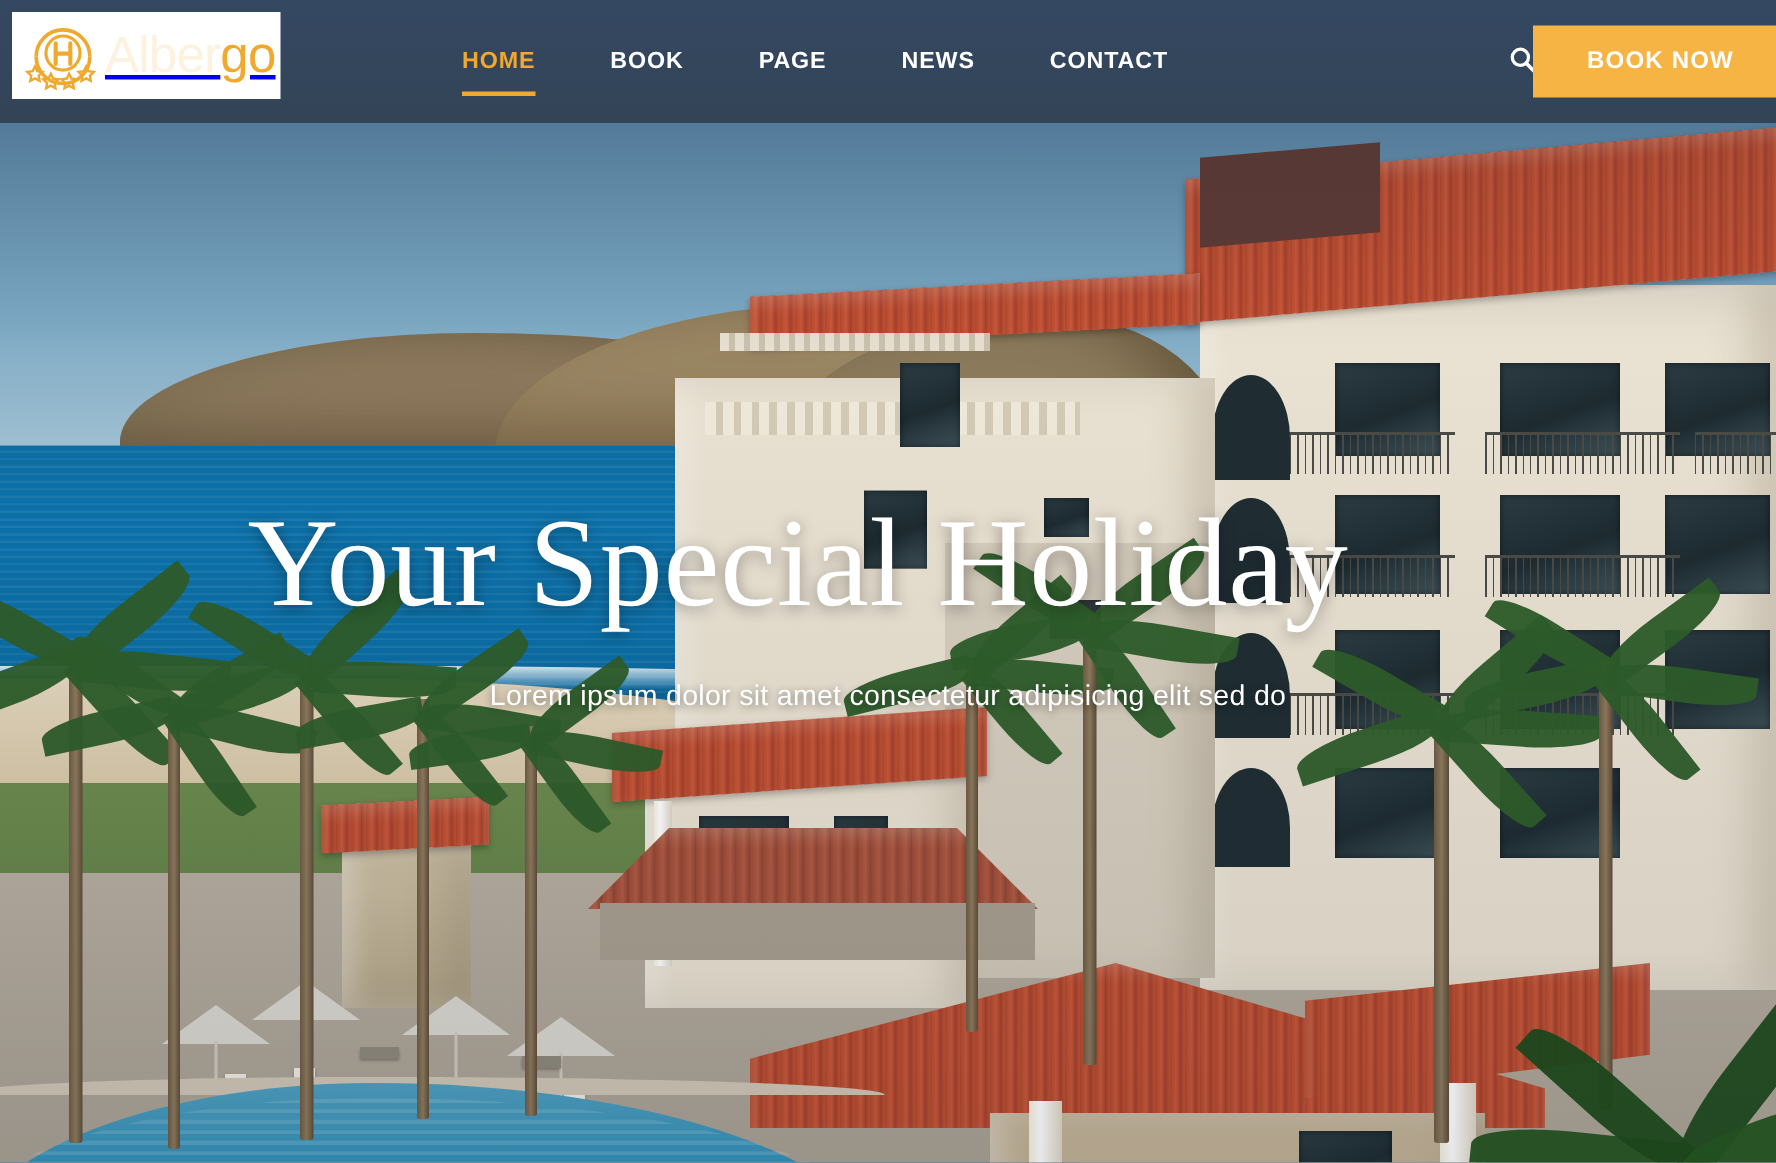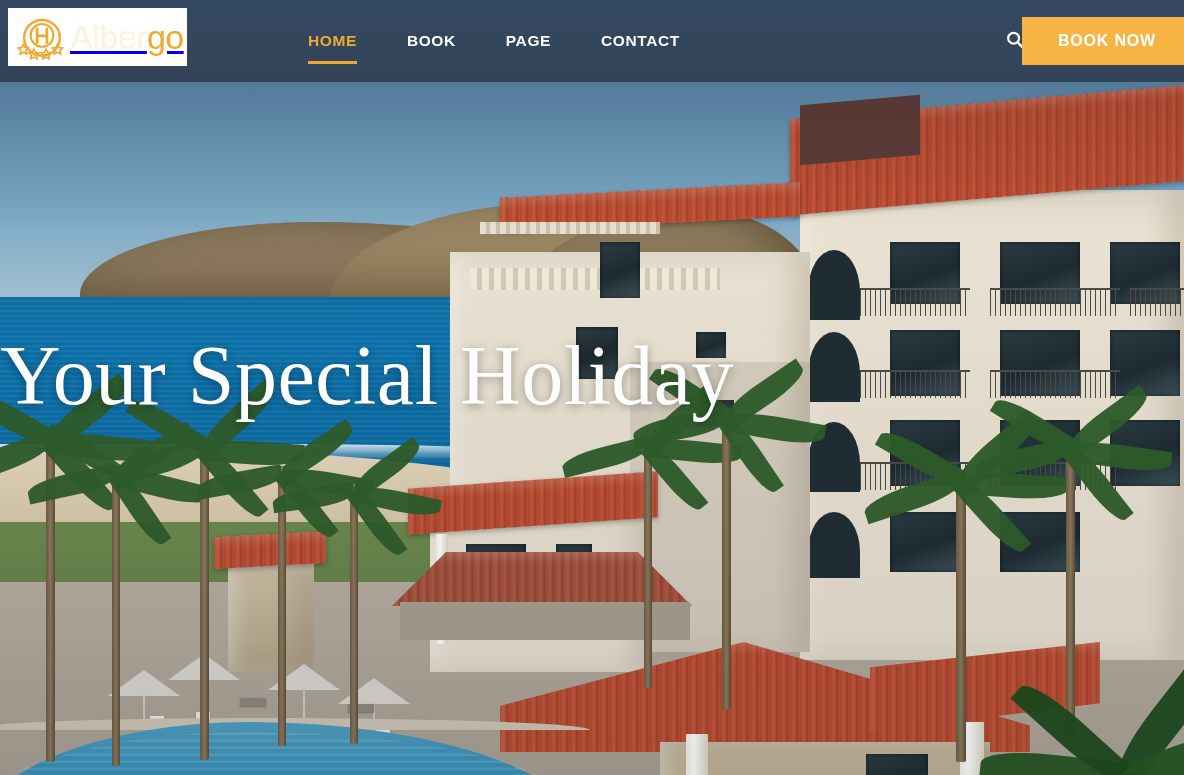--- a/index.html
+++ b/index.html
@@ -132,21 +132,21 @@
              clip-path:polygon(50% 0,100% 100%,0 100%); }
   .umb-pole { position:absolute; left:35px; top:24px; width:2px; height:30px; background:#cfcac1; }
   .chair { position:absolute; background:#efeae2; box-shadow:0 1px 2px rgba(0,0,0,.3); }
 
   .hero-tint { left:0; top:0; width:1184px; height:693px;
                background:linear-gradient(180deg, rgba(20,30,45,.12) 0%, rgba(20,30,45,0) 22%, rgba(20,30,45,.10) 100%); }
 
   
   .hero-content { position:absolute; left:0; top:82px; width:1184px; height:693px; z-index:30; }
   .hero-title {
-    position:absolute; left:0; top:252px; width:1040px; text-align:left;
+    position:absolute; left:12px; top:252px; width:1040px; text-align:center;
     font-family:"Liberation Serif", serif; font-weight:400;
     font-size:84px; line-height:1; color:#ffffff; letter-spacing:0.5px;
     text-shadow:0 2px 10px rgba(0,0,0,.35);
   }
   .hero-sub {
     position:absolute; left:0; top:372px; width:1184px; text-align:center;
     font-size:19px; font-weight:400; color:#ffffff; letter-spacing:0.2px;
     text-shadow:0 1px 6px rgba(0,0,0,.45);
   }
   .hero-cta {
@@ -340,20 +340,21 @@
       <div class="frond" style="left:60px;top:40px;width:150px;height:32px;transform:rotate(22deg);background:#1d4719;"></div>
       <div class="frond" style="left:60px;top:40px;width:140px;height:30px;transform:rotate(186deg);background:#245320;"></div>
       <div class="frond" style="left:60px;top:40px;width:134px;height:30px;transform:rotate(222deg);background:#1e4a1b;"></div>
     </div>
 
     <div class="layer hero-tint"></div>
   </div>
 
   <div class="hero-content">
     <h1 class="hero-title">Your Special Holiday</h1>
+    <p class="hero-sub">Lorem ipsum dolor sit amet consectetur adipisicing elit sed do</p>
   </div>
 
   <header class="header">
 
     <a class="logo-box" href="#">
       <svg class="logo-badge" viewBox="0 0 64 58">
         <path d="M10 30a22 22 0 0 1 44 0" fill="none" stroke="#f0a92e" stroke-width="3"></path>
         <path d="M10 30a22 22 0 0 0 44 0" fill="none" stroke="#f0a92e" stroke-width="3"></path>
         <circle cx="32" cy="27" r="14" fill="none" stroke="#f0a92e" stroke-width="2.6"></circle>
         <path d="M26 19v17M38 19v17M26 27.5h12" fill="none" stroke="#f0a92e" stroke-width="3.4" stroke-linecap="round"></path>
@@ -362,20 +363,21 @@
         <path d="M37 44l1.9 3.9 4.3.6-3.1 3 .7 4.3-3.8-2-3.8 2 .7-4.3-3.1-3 4.3-.6z" fill="none" stroke="#f0a92e" stroke-width="2"></path>
         <path d="M51 38l1.9 3.9 4.3.6-3.1 3 .7 4.3-3.8-2-3.8 2 .7-4.3-3.1-3 4.3-.6z" fill="none" stroke="#f0a92e" stroke-width="2"></path>
       </svg>
       <span class="logo-text"><span class="faint">Alber</span><span class="solid">go</span></span>
     </a>
 
     <nav class="nav">
       <a class="nav-item active" href="#">HOME</a>
       <a class="nav-item" href="#">BOOK</a>
       <a class="nav-item" href="#">PAGE</a>
+      <a class="nav-item" href="#">NEWS</a>
       <a class="nav-item" href="#">CONTACT</a>
     </nav>
 
     <div class="search-btn">
       <svg width="20" height="20" viewBox="0 0 20 20">
         <circle cx="8.6" cy="8.2" r="5.4" fill="none" stroke="#ffffff" stroke-width="2.2"></circle>
         <line x1="12.7" y1="12.4" x2="17.4" y2="17.2" stroke="#ffffff" stroke-width="2.4" stroke-linecap="round"></line>
       </svg>
     </div>
 

